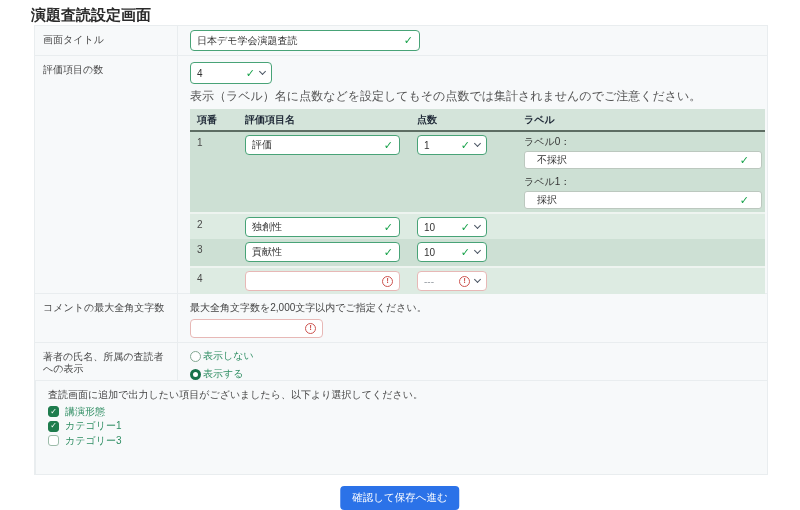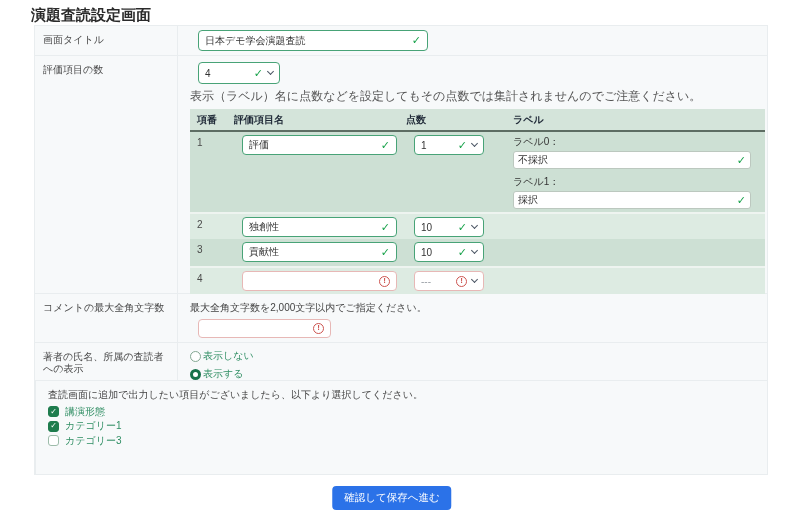--- a/index.html
+++ b/index.html
@@ -12,52 +12,52 @@
   
   .form-table { position:absolute; left:34px; top:25px; width:734px; background:#f7f9fa;
     border:1px solid #e9edef; }
   .frow { display:flex; border-bottom:1px solid #e9edef; }
   .frow:last-child { border-bottom:none; }
   .flabel { width:142px; padding:8px 4px 6px 8px; font-size:10px; color:#4a4a4a; line-height:12px; }
   .fvalue { flex:1; border-left:1px solid #e9edef; padding:0 0 0 12px; }
 
   
   .field { display:flex; align-items:center; background:#fff; border:1px solid #48a377;
-    border-radius:4px; padding:0 6px; font-size:10px; color:#333;margin-left:8px; }
+    border-radius:4px; padding:0 6px; font-size:10px; color:#333; }
   .field .val { flex:1; white-space:nowrap; overflow:hidden; }
   .check { color:#17a24a; font-size:11px; font-weight:bold; line-height:1; }
   .chev { width:5px; height:5px; border-right:1.5px solid #4b5563; border-bottom:1.5px solid #4b5563;
     transform:rotate(45deg); margin-left:5px; margin-top:-3px; flex:none; }
   .field.error { border-color:#e7b8b6; }
   .err-icon { width:11px; height:11px; border:1.2px solid #cd5450; border-radius:50%;
     color:#cd5450; font-size:8px; line-height:8.5px; text-align:center; font-weight:bold; flex:none; }
   .muted { color:#9aa0a6; }
 
   .note-text { font-size:12px; color:#555; margin-top:4px; }
 
   
   .items-table { width:575px; margin-top:4px; margin-bottom:8px; font-size:10px; }
   .it-header { display:flex; align-items:center; height:23px; background:#d4e4da;
     border-bottom:2px solid #5d6d63; font-weight:bold; color:#1f2937; }
   .it-row { display:flex; align-items:flex-start; }
   .it-row.odd { background:#cde0d4; }
   .it-row.even { background:#ddebe2; border-top:2px solid #eef4f0; }
   .it-row.r1 { height:80px; }
   .it-row.rx { height:27px; }
-  .c1 { width:44px; padding-left:7px; }
+  .c1 { width:55px; padding-left:7px; }
   .c2 { width:172px; }
   .c3 { width:93px; }
   .c4 { width:255px; padding-left:14px; }
   .it-row .c1 { padding-top:5px; color:#4a4a4a; }
   .it-row .c2, .it-row .c3 { padding-top:3px; }
   .name-field { width:155px; height:20px; }
   .score-field { width:70px; height:20px; }
   .label-caption { font-size:10px; color:#333; margin-top:3px; margin-bottom:2px; }
   .label-field { width:238px; height:18px; border:1px solid #bcc8bf; border-radius:3px;
-    display:flex; align-items:center; background:#fff; padding:0 4px; font-size:10px; }
+    display:flex; align-items:center; background:#fff; padding:0 12px; font-size:10px; }
   .label-field .val { flex:1; }
 
   
   .comment-instruction { font-size:10px; color:#444; margin-top:7px; }
   .comment-field { width:133px; height:19px; margin-top:4px; }
 
   
   .choice-line { display:flex; align-items:center; gap:2px; margin-top:6px; cursor:default; }
   .radio { width:11px; height:11px; border-radius:50%; border:1px solid #84a893; background:#fff; flex:none; }
   .radio.checked { border:3.5px solid #17714b; }
@@ -65,21 +65,21 @@
 
   
   .cb { width:11px; height:11px; border-radius:3px; border:1px solid #9dbcaa; background:#fff;
     flex:none; display:flex; align-items:center; justify-content:center; }
   .cb.checked { background:#1e7c4d; border-color:#1e7c4d; }
   .cb.checked::after { content:"✓"; color:#fff; font-size:8px; font-weight:bold; line-height:1; }
   .cb-line { display:flex; align-items:center; gap:6px; margin-top:3.5px; height:11px; }
   .cb-list { margin-top:4px; }
 
   
-  .submit-btn { position:absolute; top:486px; left:392px; transform:translateX(-50%);
+  .submit-btn { position:absolute; top:486px; left:400px; transform:translateX(-50%);
     background:#2b72e8; color:#fff; border:none; border-radius:4px; font-size:10.5px;
     padding:5px 12px; font-family:inherit; cursor:pointer; }
 </style>
 </head>
 <body>
 
 <div class="page">
 
   <div class="page-title">演題査読設定画面</div>
 

